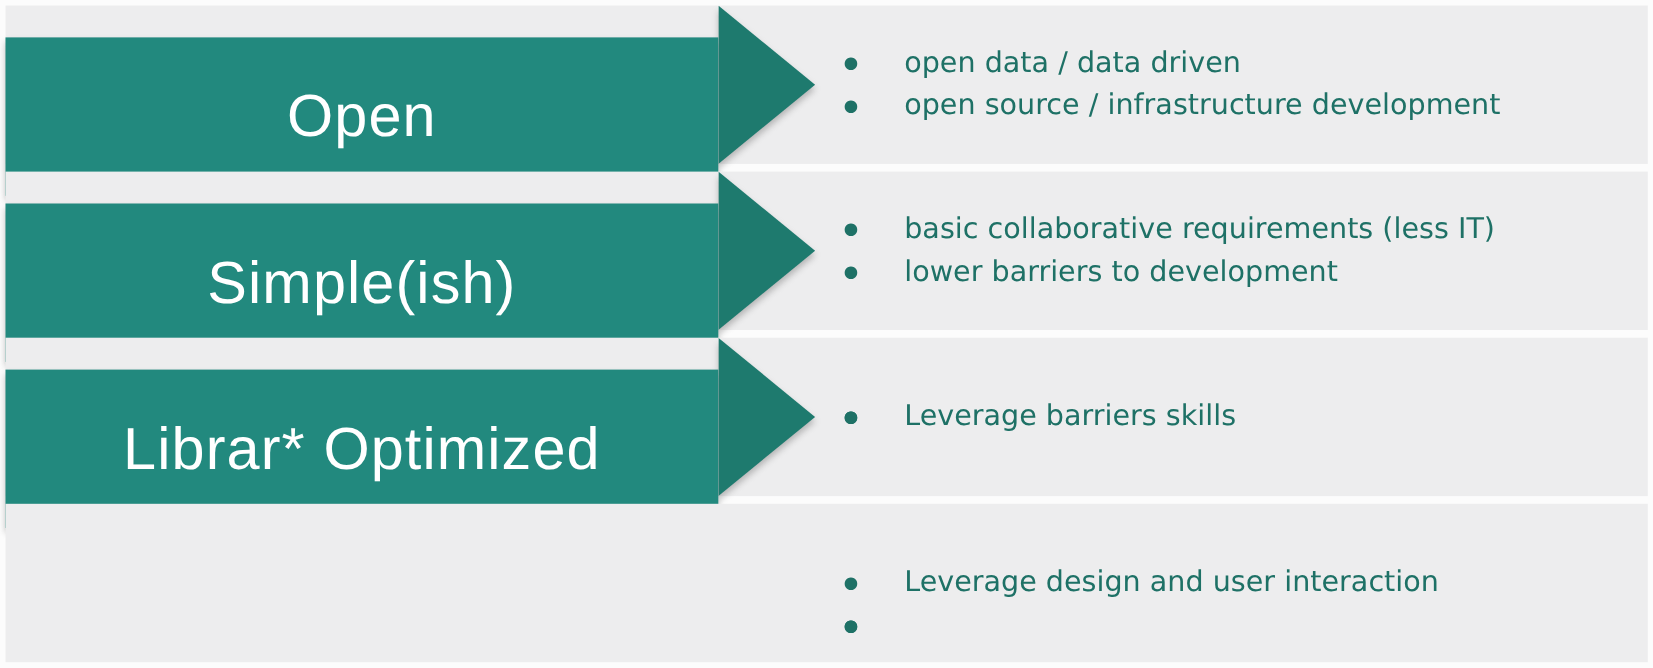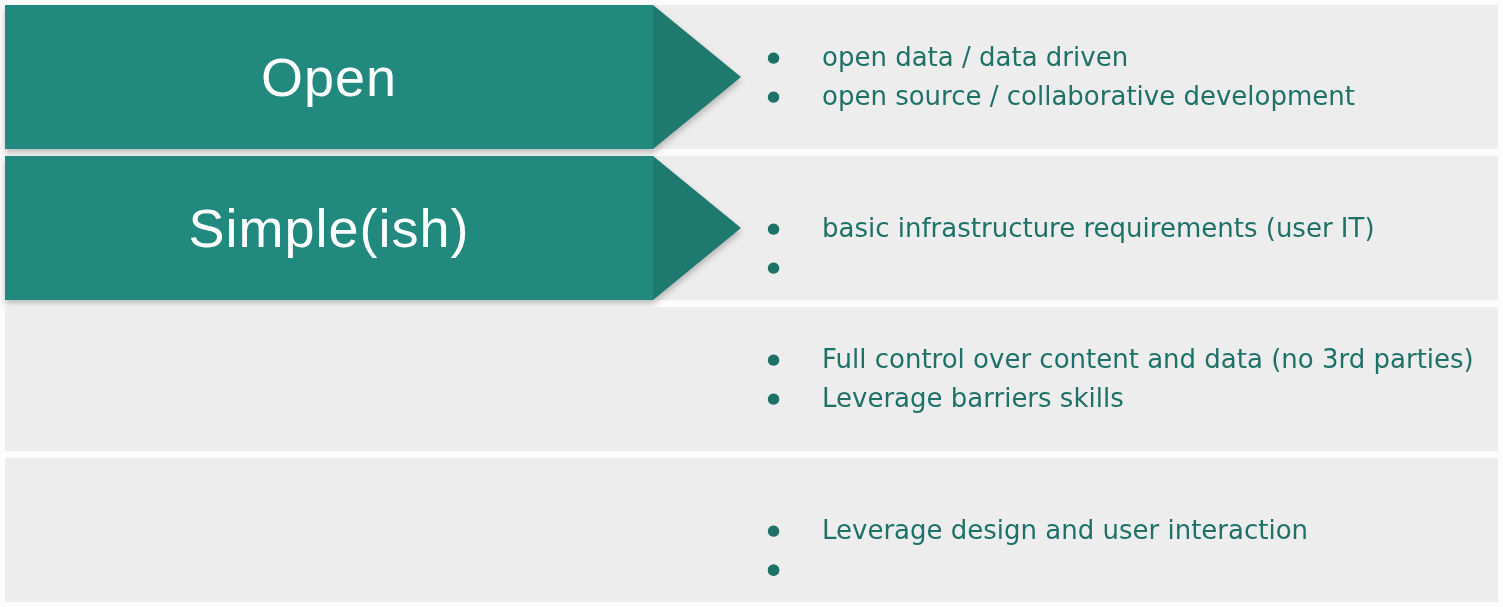--- a/index.html
+++ b/index.html
@@ -27,20 +27,21 @@
     display: flex;
     filter: drop-shadow(0px 4px 3px rgba(110,110,110,0.45));
   }
   .banner-rect {
     width: 648px;
     height: 100%;
     background: var(--banner_fill, #22897e);
     display: flex;
     align-items: center;
     justify-content: center;
+    margin-top: 29px;
   }
   .banner-tip {
     width: 88px;
     height: 100%;
     background: var(--banner_tip_fill, #1e7a6e);
     clip-path: polygon(0 0, 100% 50%, 0 100%);
   }
   .banner-title {
     color: var(--banner_text, #ffffff);
     font-size: 54px;
@@ -82,40 +83,46 @@
 
   <div class="row">
     <div class="banner">
       <div class="banner-rect">
         <span class="banner-title">Open</span>
       </div>
       <div class="banner-tip"></div>
     </div>
     <ul class="bullets">
       <li><span class="dot">●</span><span>open data / data driven</span></li>
-      <li><span class="dot">●</span><span>open source / collaborative development</span></li>
+      <li><span class="dot">●</span><span>open source / infrastructure development</span></li>
     </ul>
   </div>
 
   <div class="row">
     <div class="banner">
       <div class="banner-rect">
         <span class="banner-title">Simple(ish)</span>
       </div>
       <div class="banner-tip"></div>
     </div>
     <ul class="bullets">
-      <li><span class="dot">●</span><span>basic infrastructure requirements (user IT)</span></li>
-      <li><span class="dot">●</span></li>
+      <li><span class="dot">●</span><span>basic collaborative requirements (less IT)</span></li>
+      <li><span class="dot">●</span><span>lower barriers to development</span></li>
     </ul>
   </div>
 
   <div class="row">
+    <div class="banner">
+      <div class="banner-rect">
+        <span class="banner-title">Librar* Optimized</span>
+      </div>
+      <div class="banner-tip"></div>
+    </div>
     <ul class="bullets">
-      <li><span class="dot">●</span><span>Full control over content and data (no 3rd parties)</span></li>
+      <li><span class="dot">●</span></li>
       <li><span class="dot">●</span><span>Leverage barriers skills</span></li>
     </ul>
   </div>
 
   <div class="row">
     <ul class="bullets">
       <li><span class="dot">●</span><span>Leverage design and user interaction</span></li>
       <li><span class="dot">●</span></li>
       <li><span class="dot">●</span></li>
     </ul>

